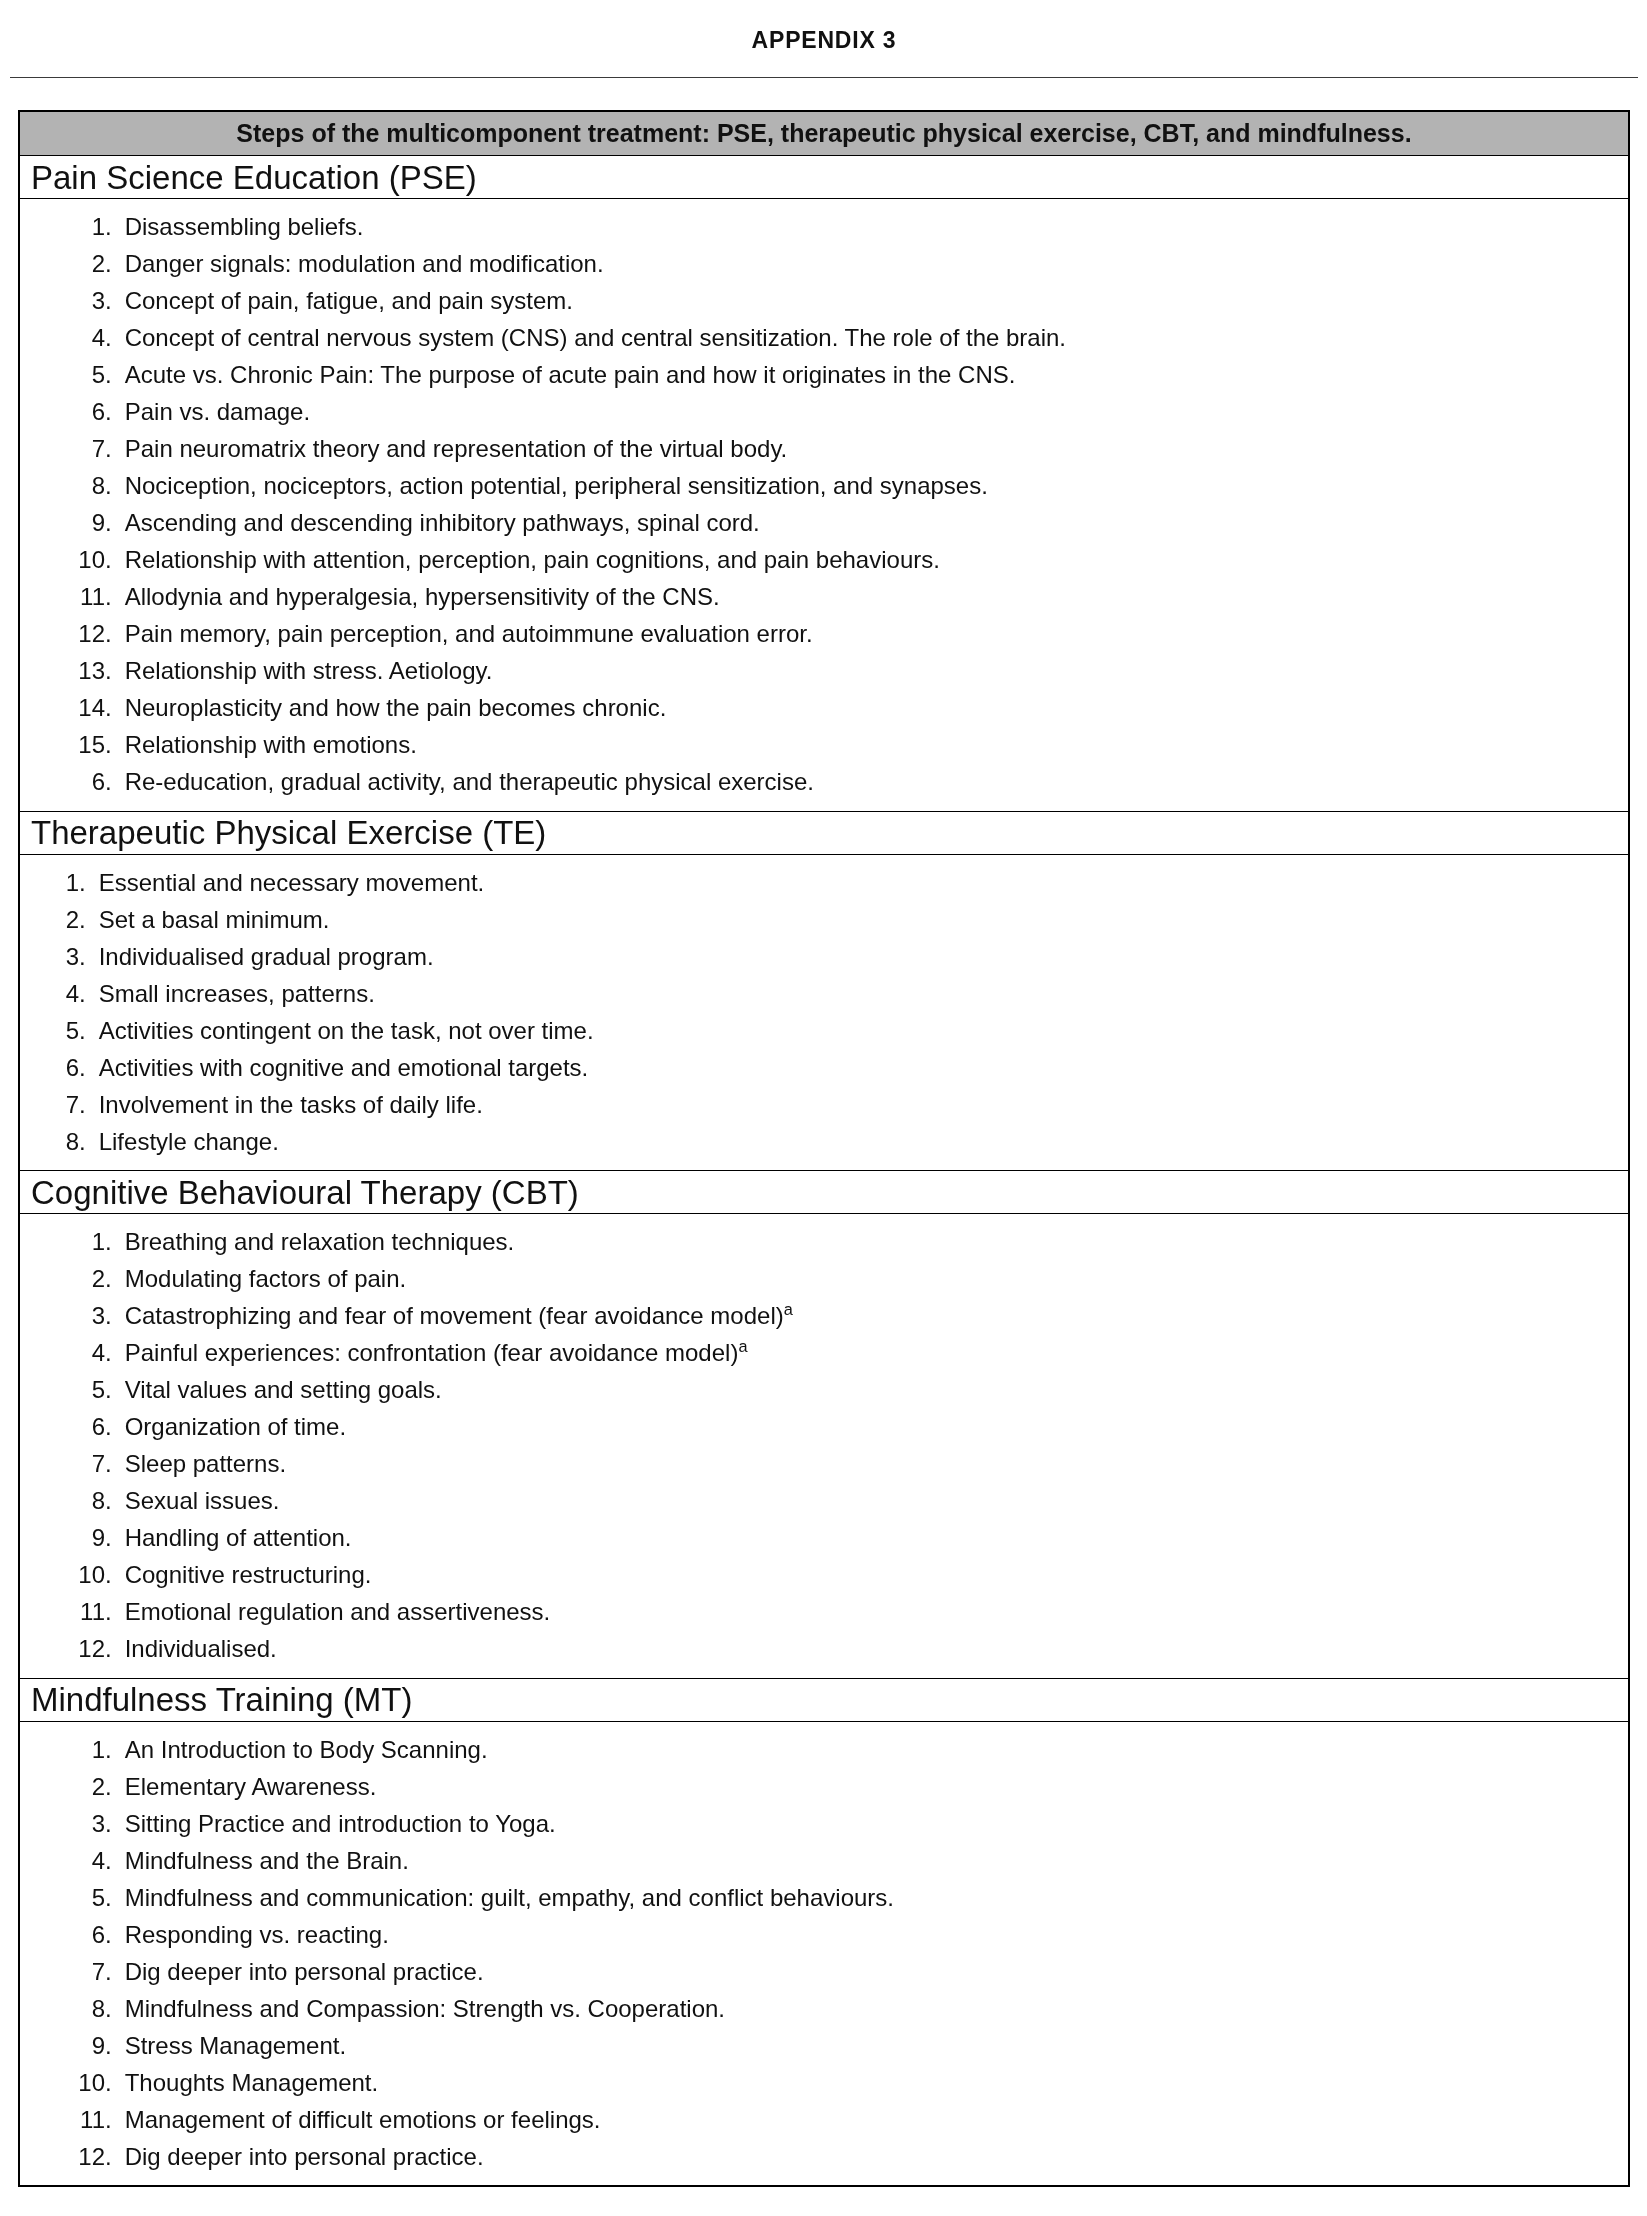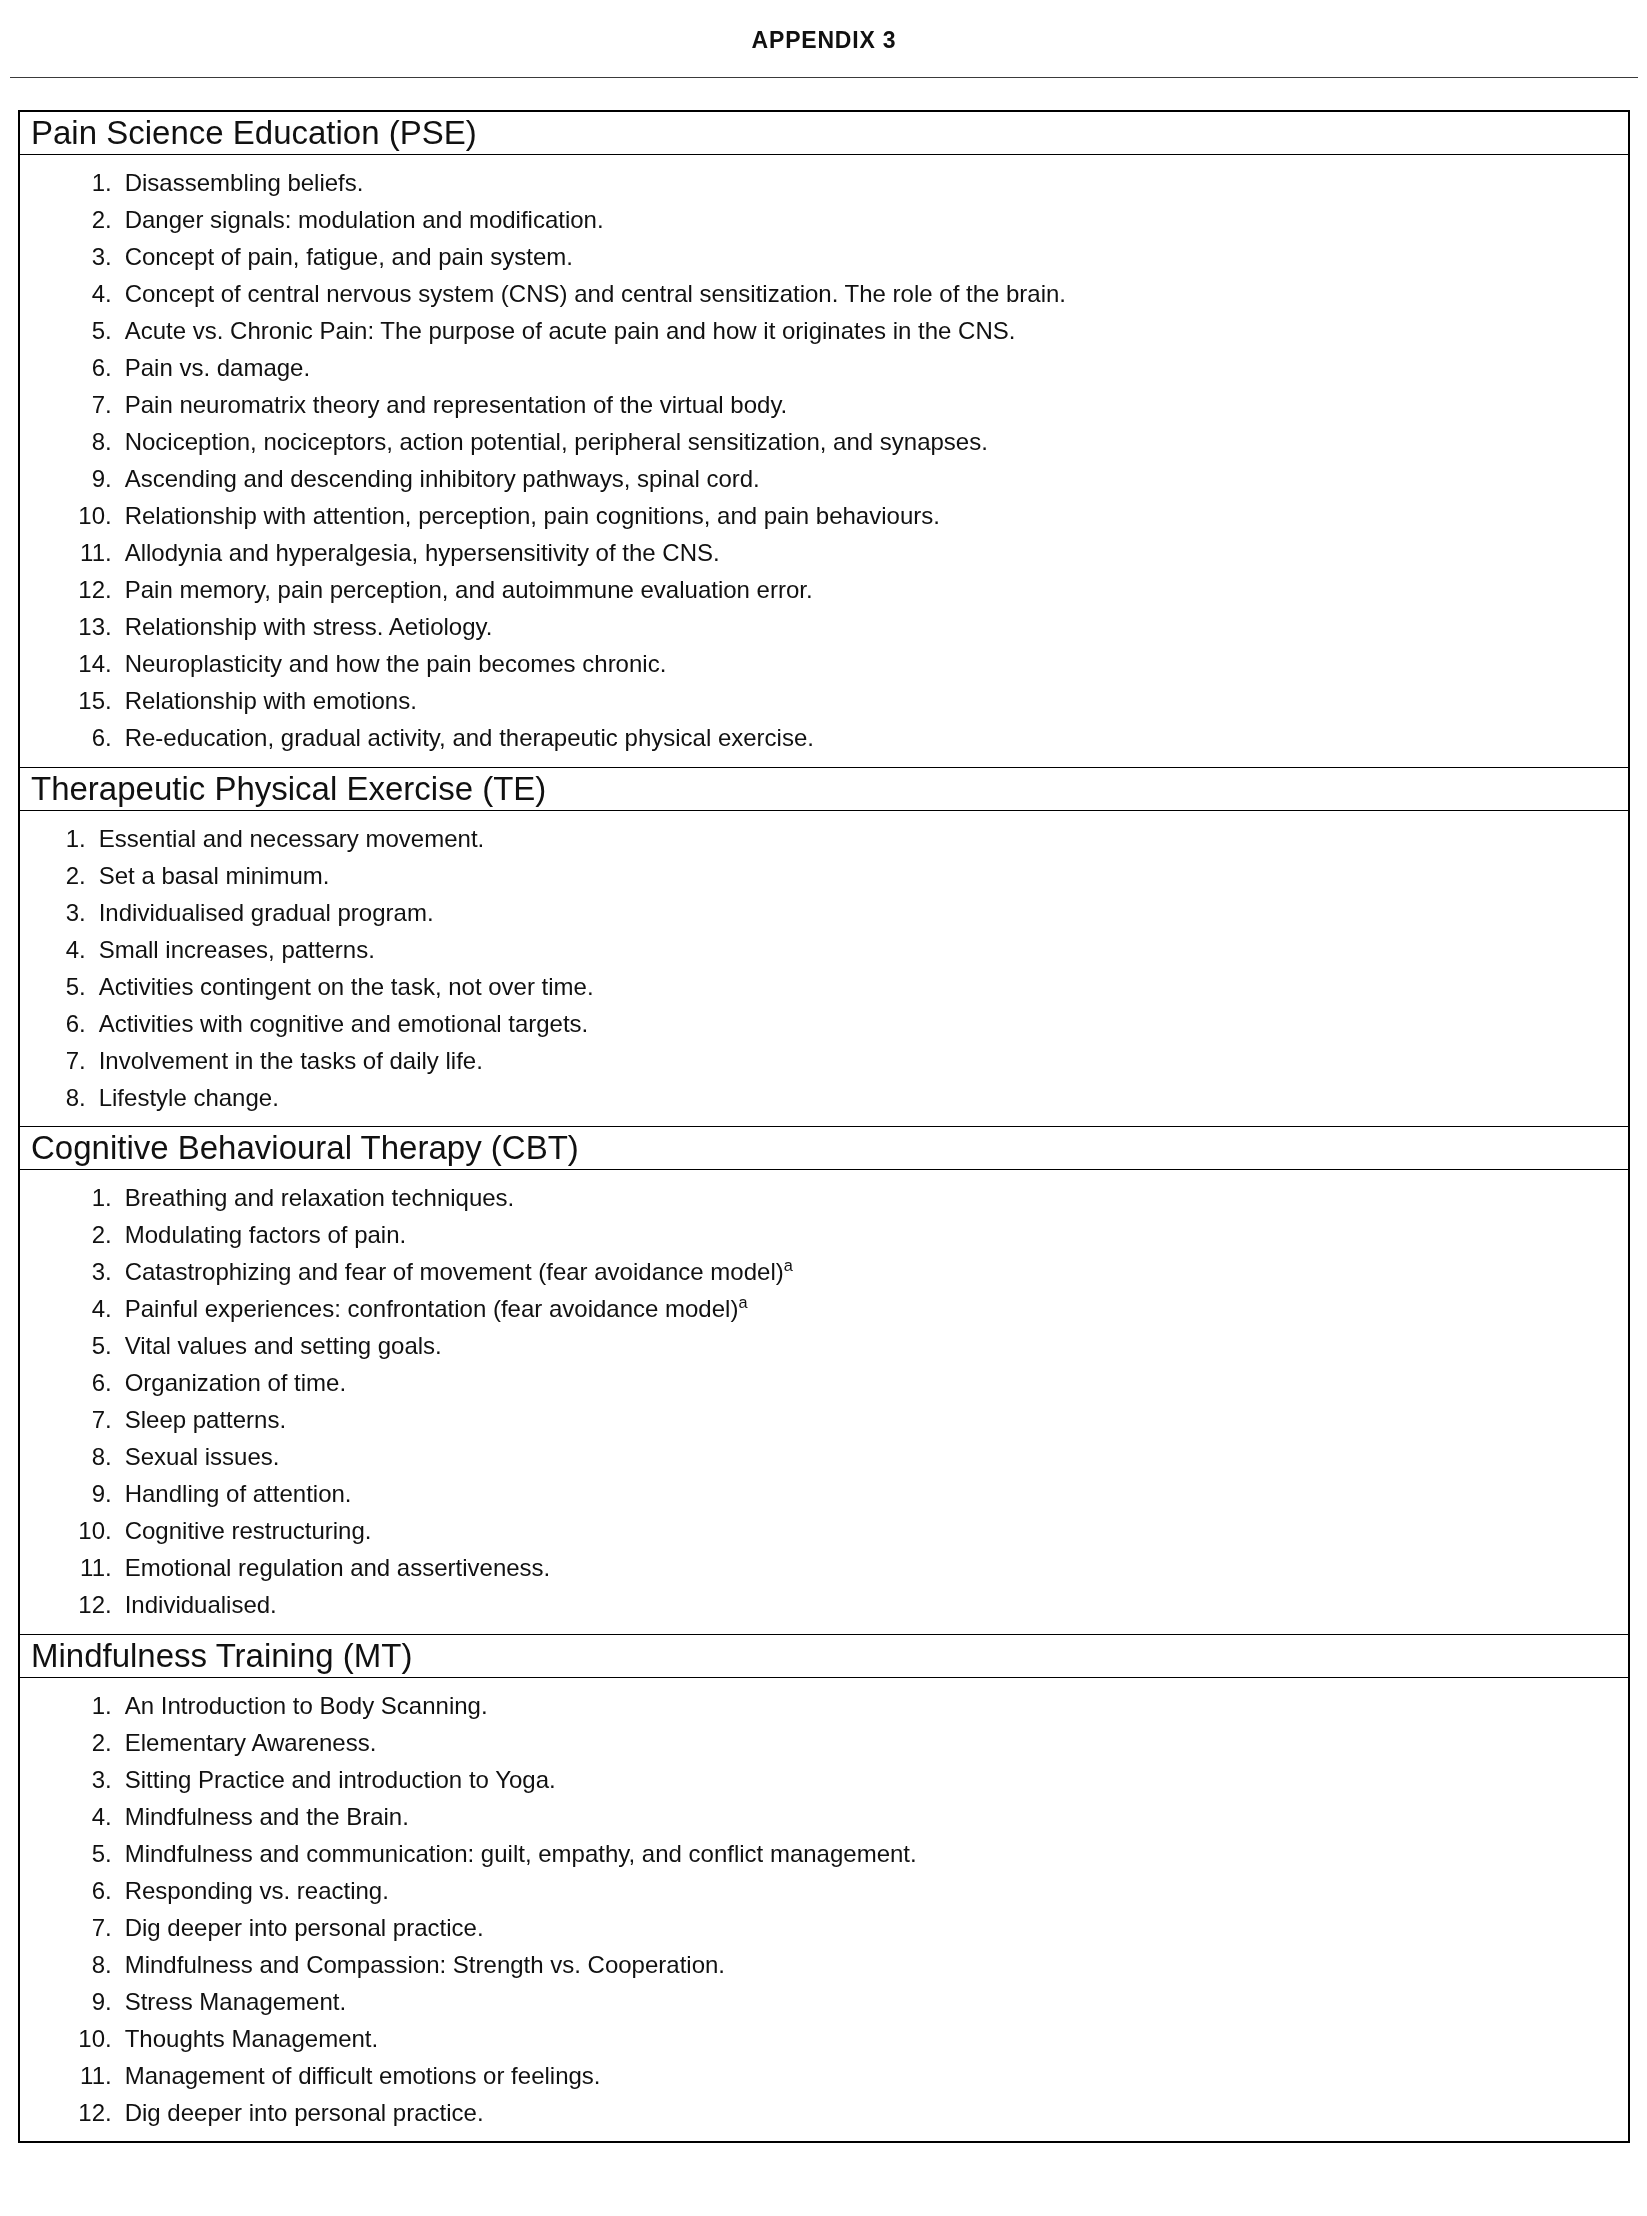--- a/index.html
+++ b/index.html
@@ -71,20 +71,21 @@
 </head>
 <body>
 
 <div class="page">
 
   <div class="title">APPENDIX 3</div>
 
   <div class="title-rule"></div>
 
   <div class="table">
+    <div class="table-header" style="background: rgb(179, 179, 179);">Steps of the multicomponent treatment: PSE, therapeutic physical exercise, CBT, and mindfulness.</div>
     <div id="sections">
         <div class="section">
           <div class="section-title">Pain Science Education (PSE)</div>
           <div class="section-items wide-num">
             <div class="item-row">
               <span class="item-num">1.</span>
               <span class="item-text">Disassembling beliefs.</span>
             </div>
             <div class="item-row">
               <span class="item-num">2.</span>
@@ -252,21 +253,21 @@
             <div class="item-row">
               <span class="item-num">3.</span>
               <span class="item-text">Sitting Practice and introduction to Yoga.</span>
             </div>
             <div class="item-row">
               <span class="item-num">4.</span>
               <span class="item-text">Mindfulness and the Brain.</span>
             </div>
             <div class="item-row">
               <span class="item-num">5.</span>
-              <span class="item-text">Mindfulness and communication: guilt, empathy, and conflict management.</span>
+              <span class="item-text">Mindfulness and communication: guilt, empathy, and conflict behaviours.</span>
             </div>
             <div class="item-row">
               <span class="item-num">6.</span>
               <span class="item-text">Responding vs. reacting.</span>
             </div>
             <div class="item-row">
               <span class="item-num">7.</span>
               <span class="item-text">Dig deeper into personal practice.</span>
             </div>
             <div class="item-row">

